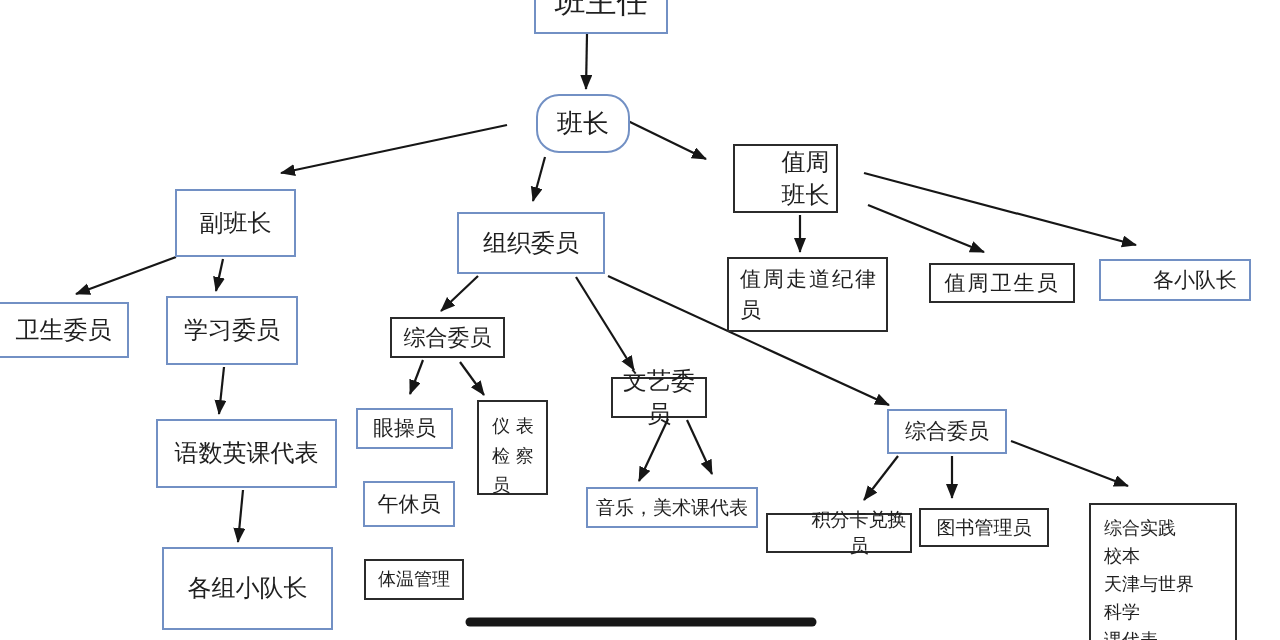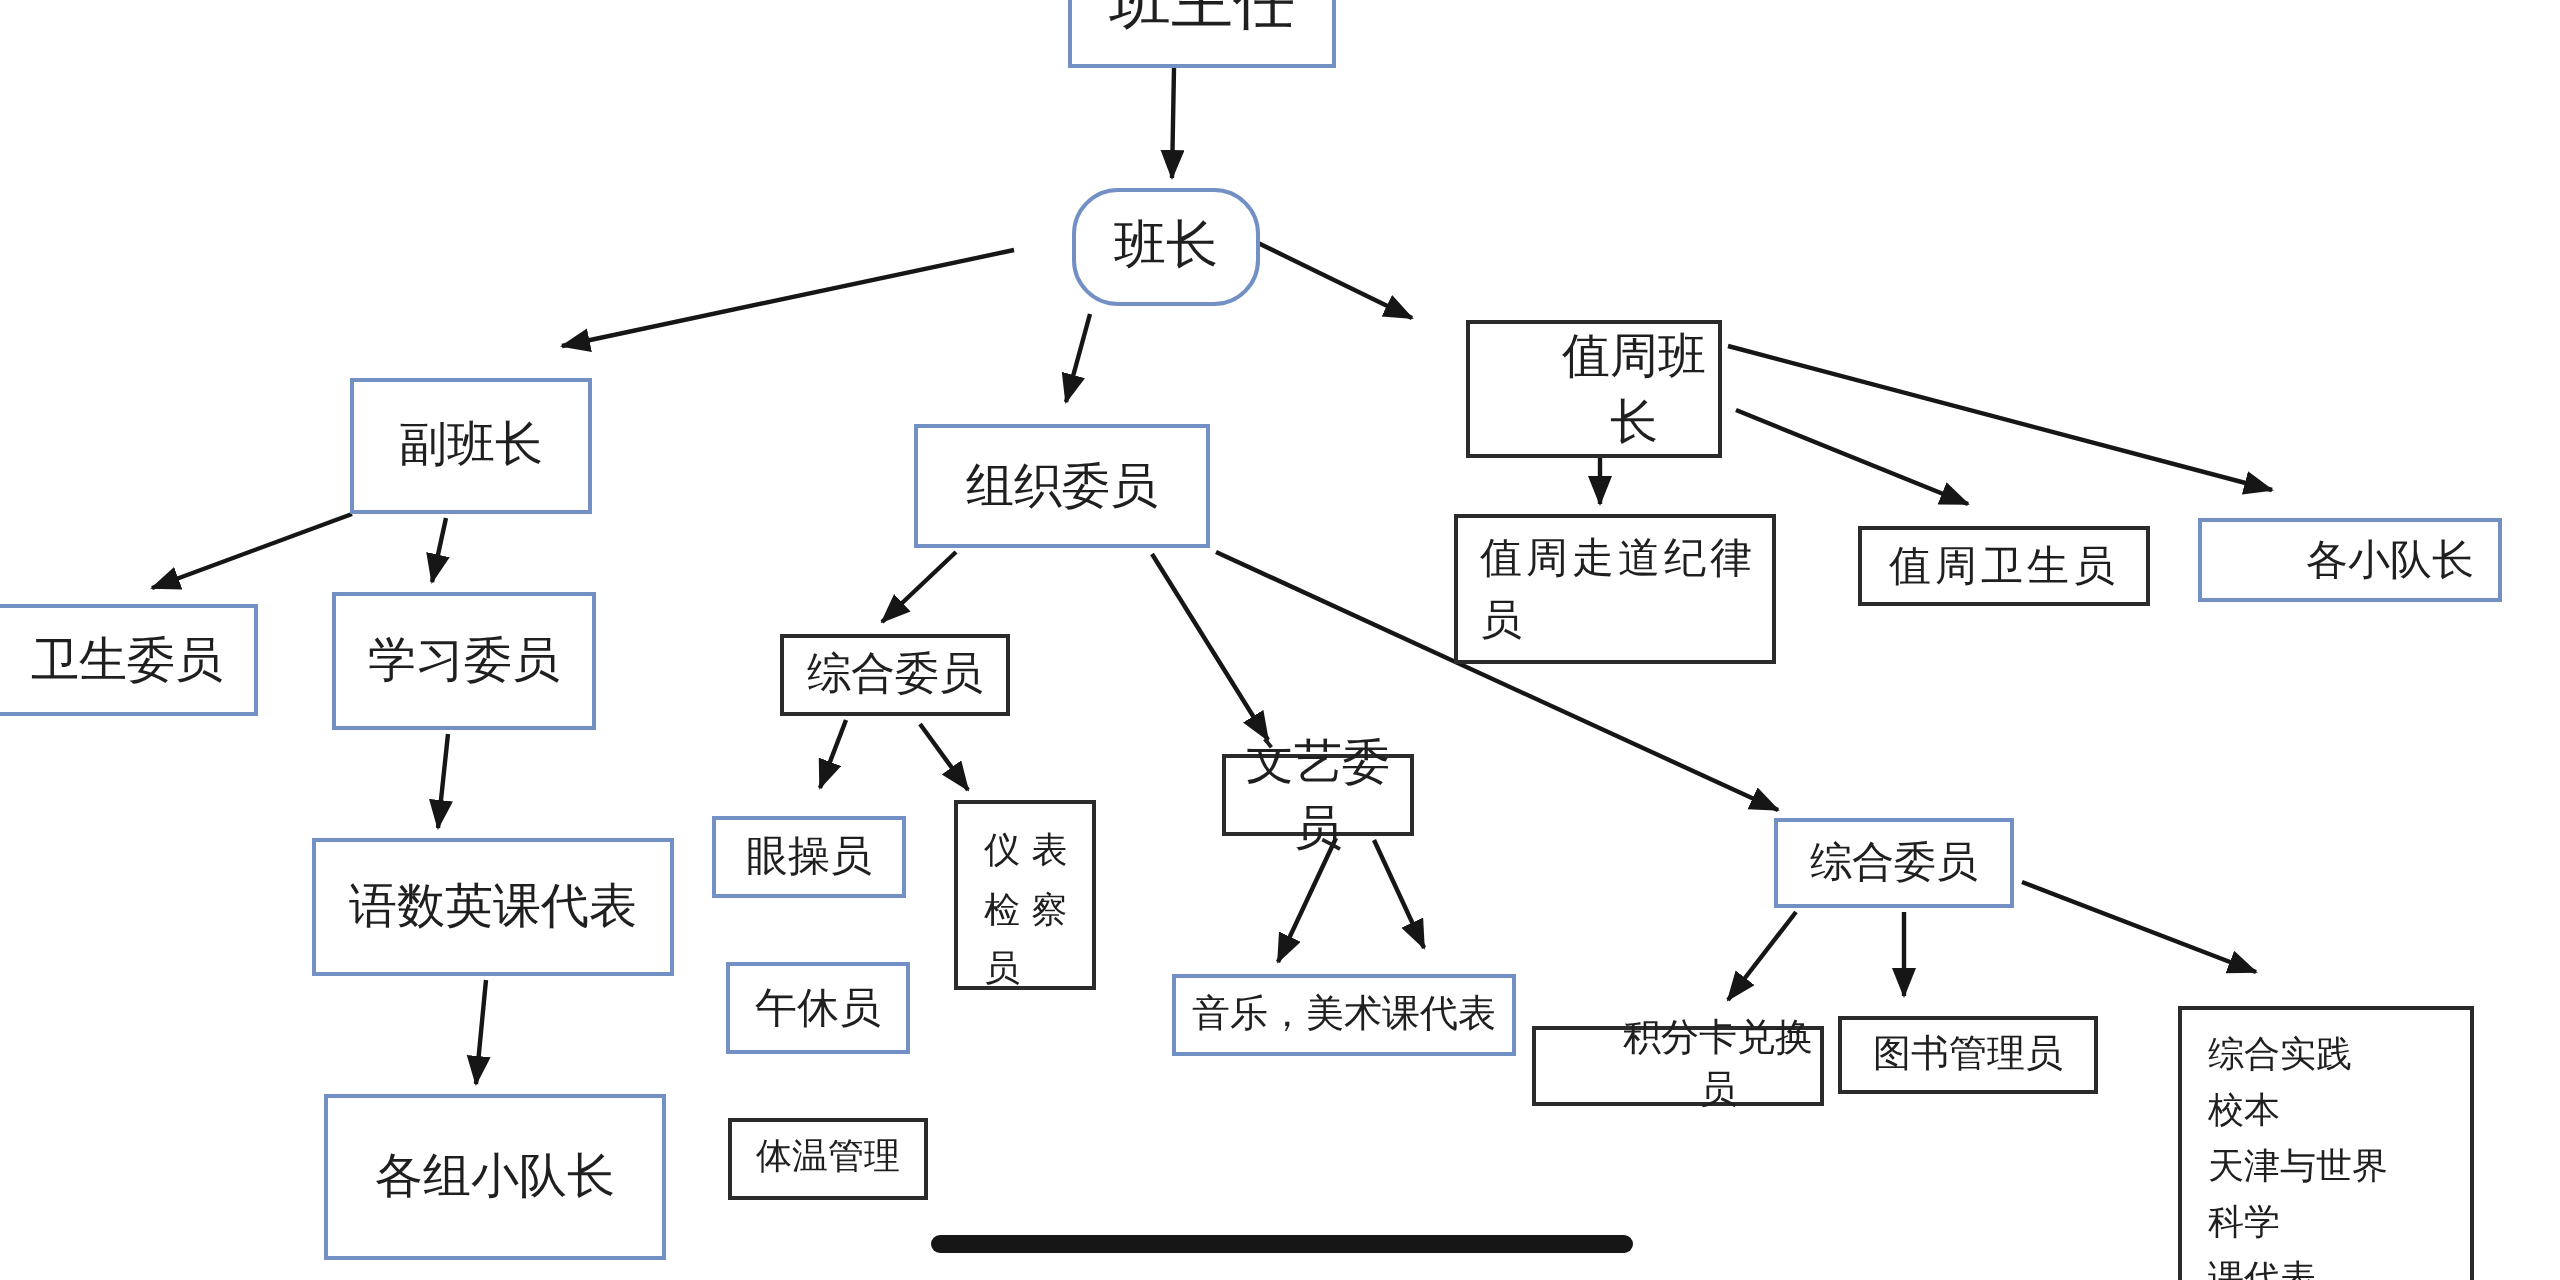--- a/index.html
+++ b/index.html
@@ -70,21 +70,21 @@
       <div class="node blue" style="left: 457px; top: 212px; width: 148px; height: 62px; font-size: 24px;">组织委员</div>
       <div class="node black" style="left: 390px; top: 317px; width: 115px; height: 41px; font-size: 22px;">综合委员</div>
       <div class="node blue" style="left: 356px; top: 408px; width: 97px; height: 41px; font-size: 21px;">眼操员</div>
       <div class="node black align-top-left" style="left: 477px; top: 400px; width: 71px; height: 95px; font-size: 18px; line-height: 1.65;">仪 表
 检 察
 员</div>
       <div class="node blue" style="left: 363px; top: 481px; width: 92px; height: 46px; font-size: 21px;">午休员</div>
       <div class="node black" style="left: 364px; top: 559px; width: 100px; height: 41px; font-size: 18px;">体温管理</div>
       <div class="node black" style="left: 611px; top: 377px; width: 96px; height: 41px; font-size: 24px;">文艺委员</div>
       <div class="node blue" style="left: 586px; top: 487px; width: 172px; height: 41px; font-size: 19px;">音乐，美术课代表</div>
-      <div class="node black" style="left: 733px; top: 160px; width: 128px; height: 69px; font-size: 24px; padding-left: 40px;">值周班长</div>
+      <div class="node black" style="left: 733px; top: 144px; width: 105px; height: 69px; font-size: 24px; padding-left: 40px;">值周班长</div>
       <div class="node black align-left" style="left: 727px; top: 257px; width: 161px; height: 75px; font-size: 21px; line-height: 1.45; letter-spacing: 2px;">值周走道纪律
 员</div>
       <div class="node black" style="left: 929px; top: 263px; width: 146px; height: 40px; font-size: 21px; letter-spacing: 2px;">值周卫生员</div>
       <div class="node blue" style="left: 1099px; top: 259px; width: 152px; height: 42px; font-size: 21px; padding-left: 40px;">各小队长</div>
       <div class="node blue" style="left: 887px; top: 409px; width: 120px; height: 45px; font-size: 21px;">综合委员</div>
       <div class="node black" style="left: 766px; top: 513px; width: 146px; height: 40px; font-size: 19px; padding-left: 40px;">积分卡兑换员</div>
       <div class="node black" style="left: 919px; top: 508px; width: 130px; height: 39px; font-size: 19px;">图书管理员</div>
       <div class="node black align-top-left" style="left: 1089px; top: 503px; width: 148px; height: 162px; font-size: 18px; line-height: 28px;">综合实践
 校本
 天津与世界

